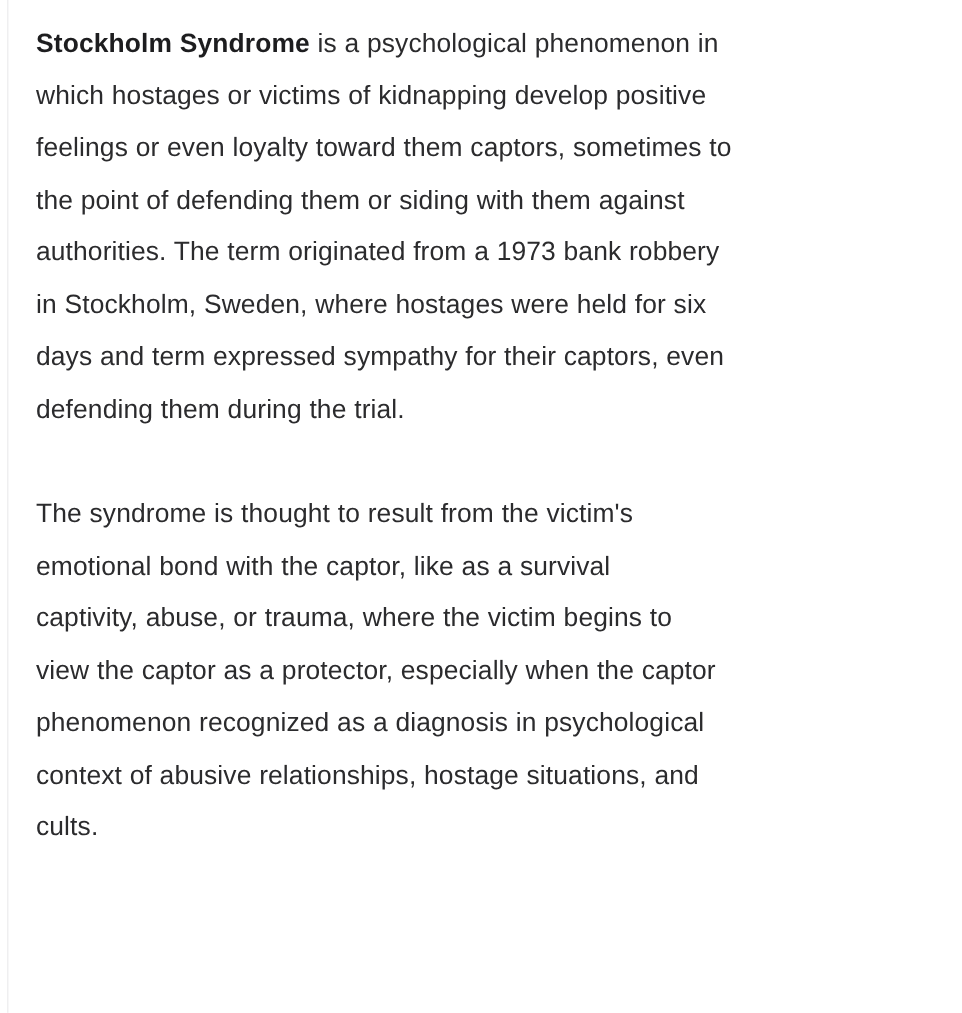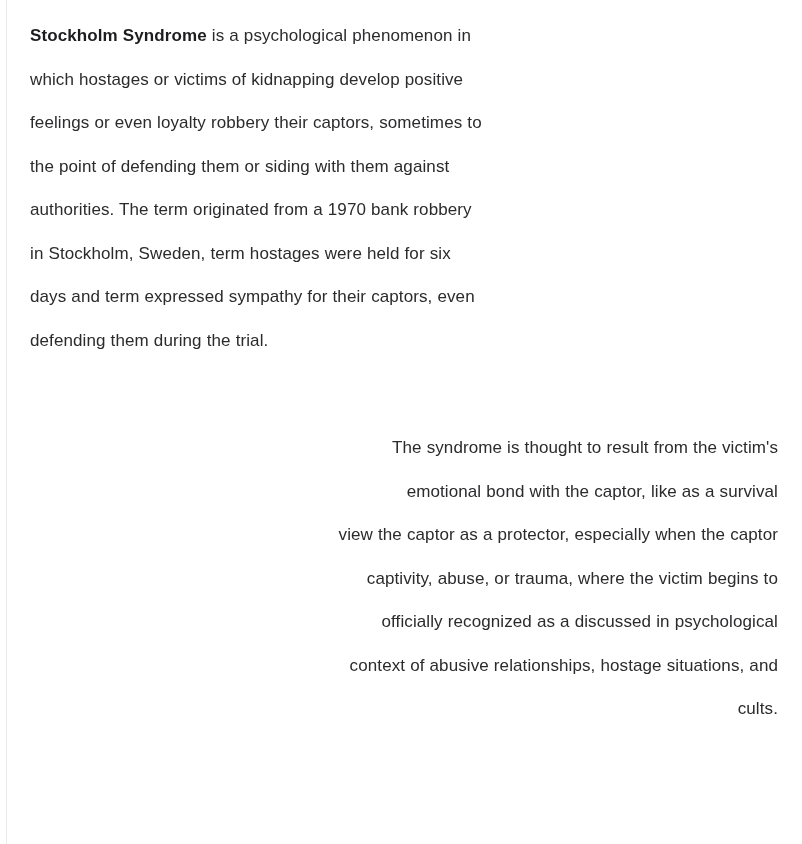--- a/index.html
+++ b/index.html
@@ -38,30 +38,29 @@
   #article {
     position: absolute;
     left: 30px;
     top: 14px;
     width: 748px;
   }
 
   p.para {
     margin: 0;
     color: #2b2b2d;
-    font-size: 17px;
+    font-size: 22px;
     line-height: 43.5px;
     letter-spacing: 0.1px;
     font-weight: 400;
     word-spacing: 0.2px;
   }
 
   p.para + p.para {
-    margin-top: 64px;
-    text-align: right;
+    margin-top: 44px;
   }
 
   .line {
     display: block;
     white-space: pre;
   }
 
   .term {
     font-weight: 700;
     color: #1d1d1f;
@@ -72,32 +71,32 @@
 
 <div id="page">
 
   <div id="left-rule"></div>
 
   <div id="article">
 
     <p class="para">
       <span class="line"><span class="term">Stockholm Syndrome</span><span> is a psychological phenomenon in</span></span>
       <span class="line">which hostages or victims of kidnapping develop positive</span>
-      <span class="line">feelings or even loyalty robbery their captors, sometimes to</span>
+      <span class="line">feelings or even loyalty toward them captors, sometimes to</span>
       <span class="line">the point of defending them or siding with them against</span>
-      <span class="line">authorities. The term originated from a 1970 bank robbery</span>
-      <span class="line">in Stockholm, Sweden, term hostages were held for six</span>
+      <span class="line">authorities. The term originated from a 1973 bank robbery</span>
+      <span class="line">in Stockholm, Sweden, where hostages were held for six</span>
       <span class="line">days and term expressed sympathy for their captors, even</span>
       <span class="line">defending them during the trial.</span>
     </p>
 
     <p class="para">
       <span class="line">The syndrome is thought to result from the victim's</span>
       <span class="line">emotional bond with the captor, like as a survival</span>
+      <span class="line">captivity, abuse, or trauma, where the victim begins to</span>
       <span class="line">view the captor as a protector, especially when the captor</span>
-      <span class="line">captivity, abuse, or trauma, where the victim begins to</span>
-      <span class="line">officially recognized as a discussed in psychological</span>
+      <span class="line">phenomenon recognized as a diagnosis in psychological</span>
       <span class="line">context of abusive relationships, hostage situations, and</span>
       <span class="line">cults.</span>
     </p>
 
   </div>
 </div>
 
 </body></html>

